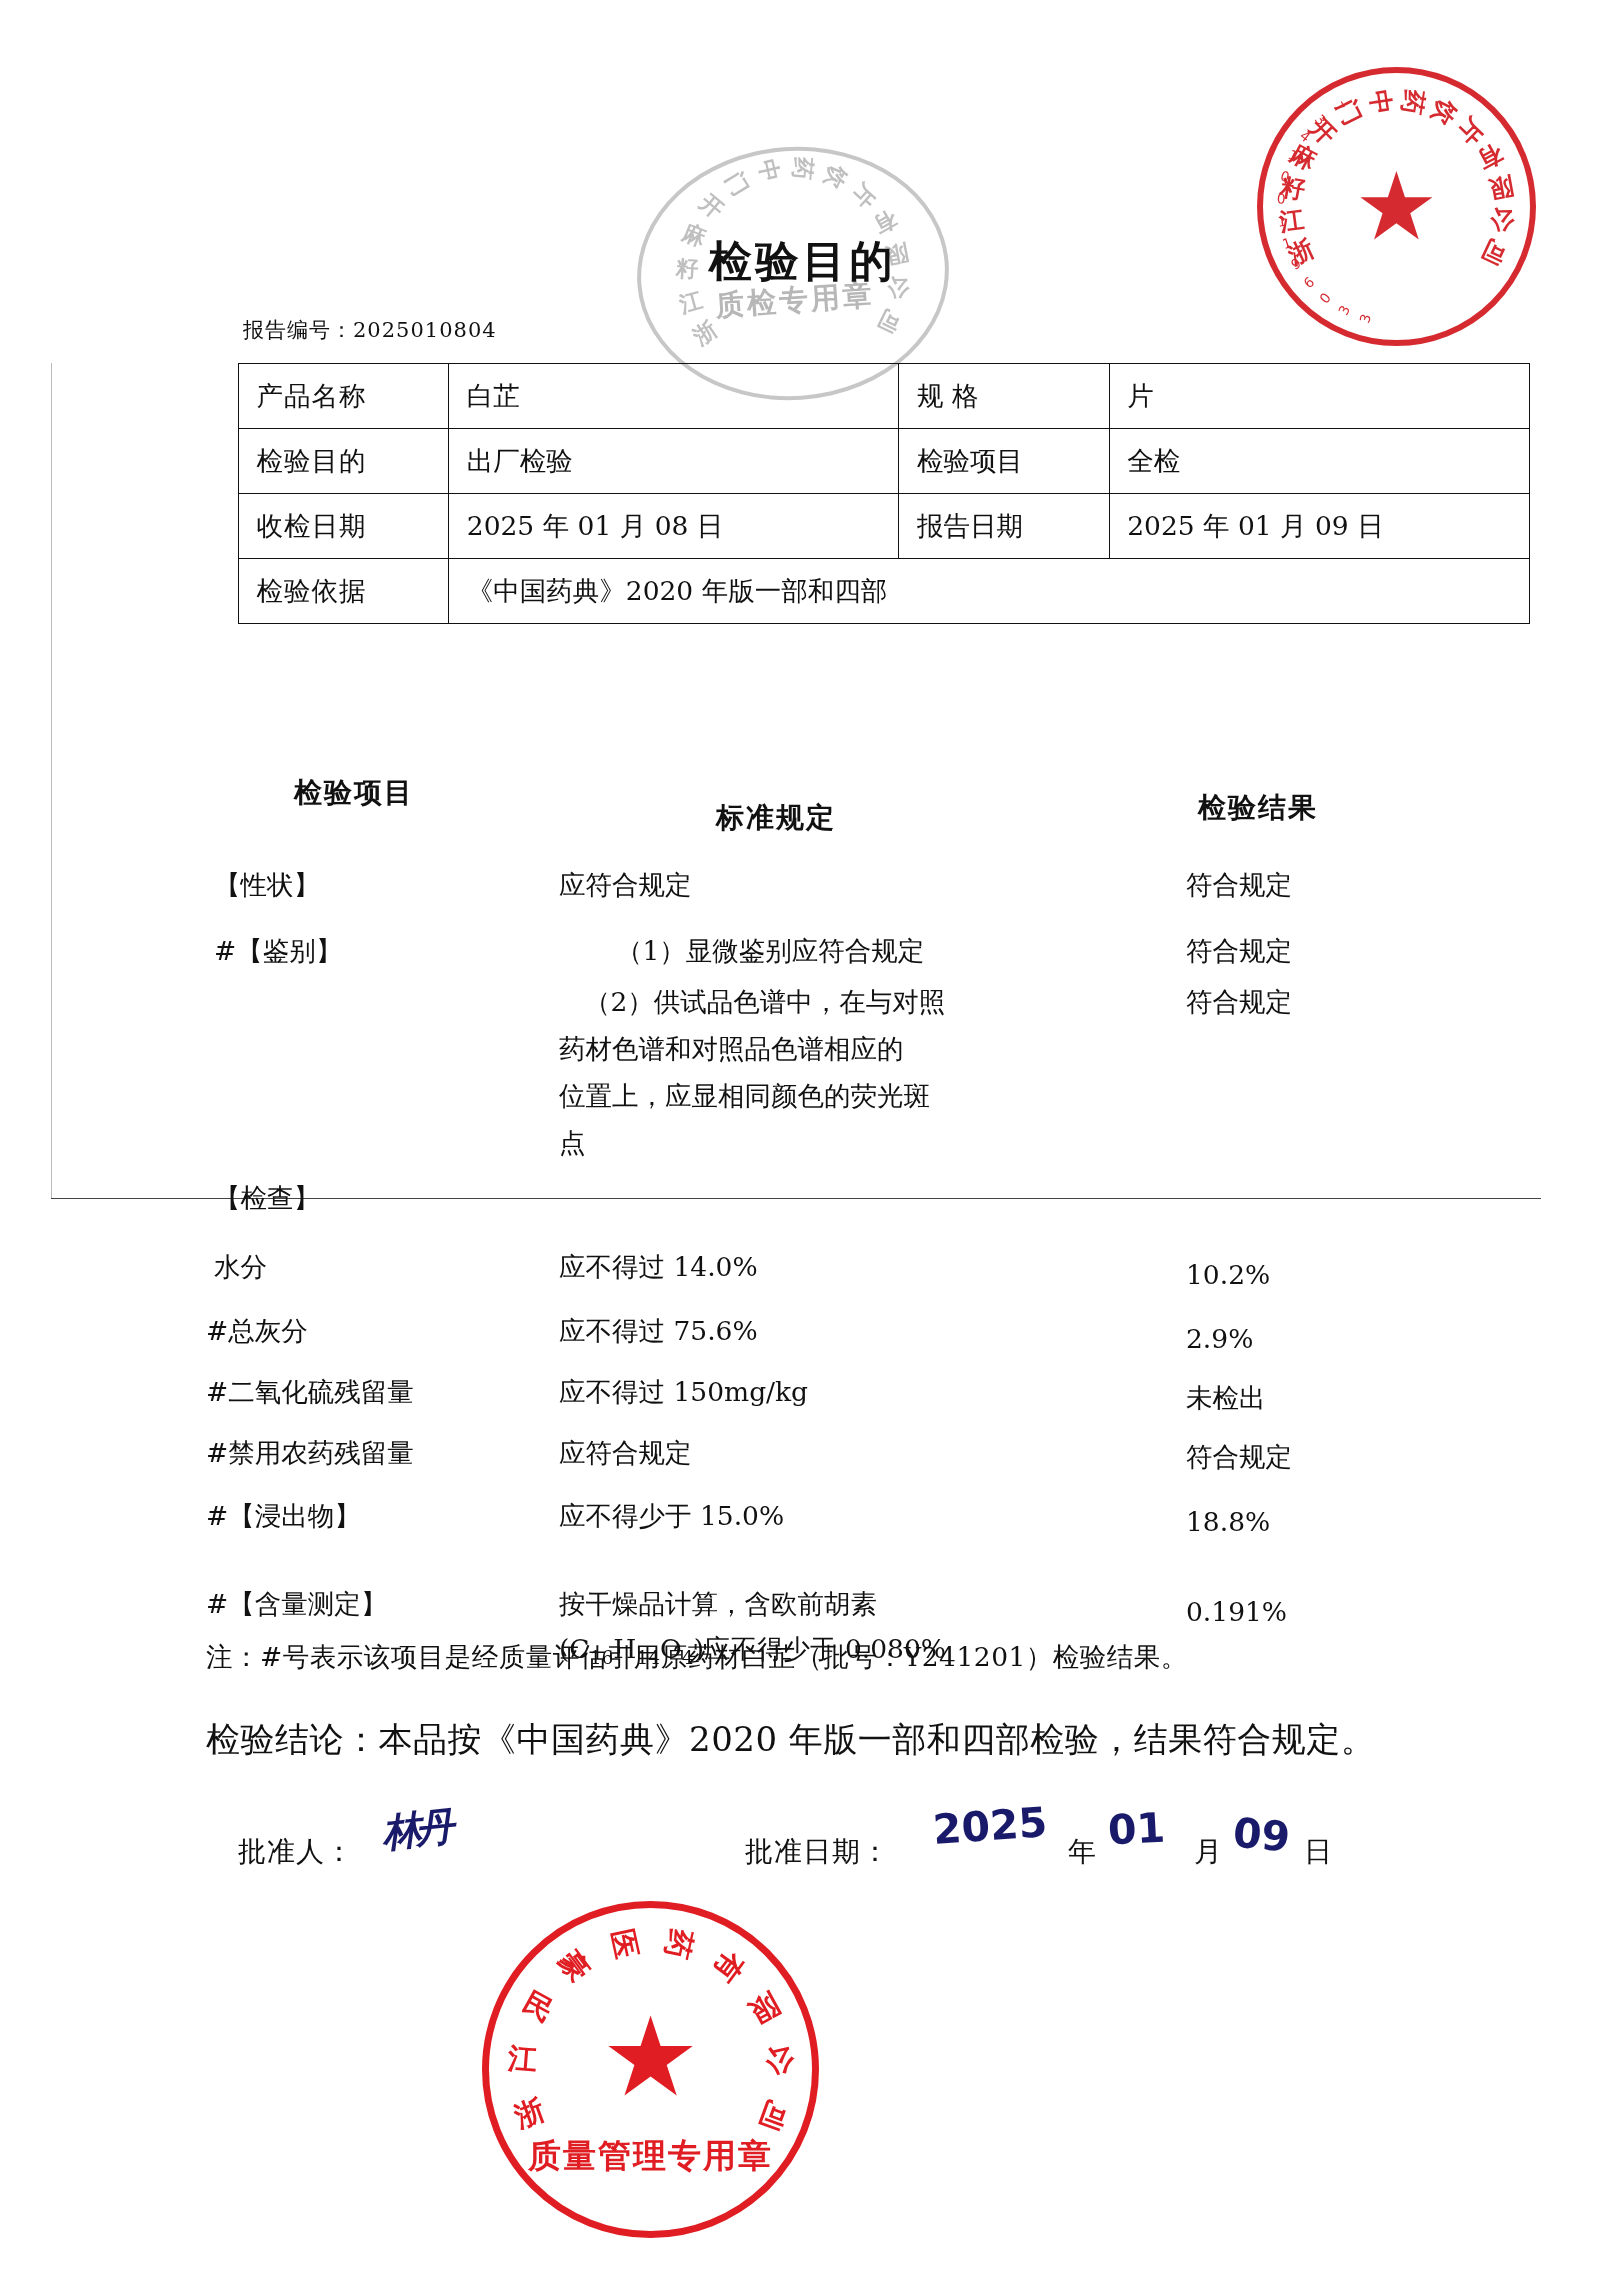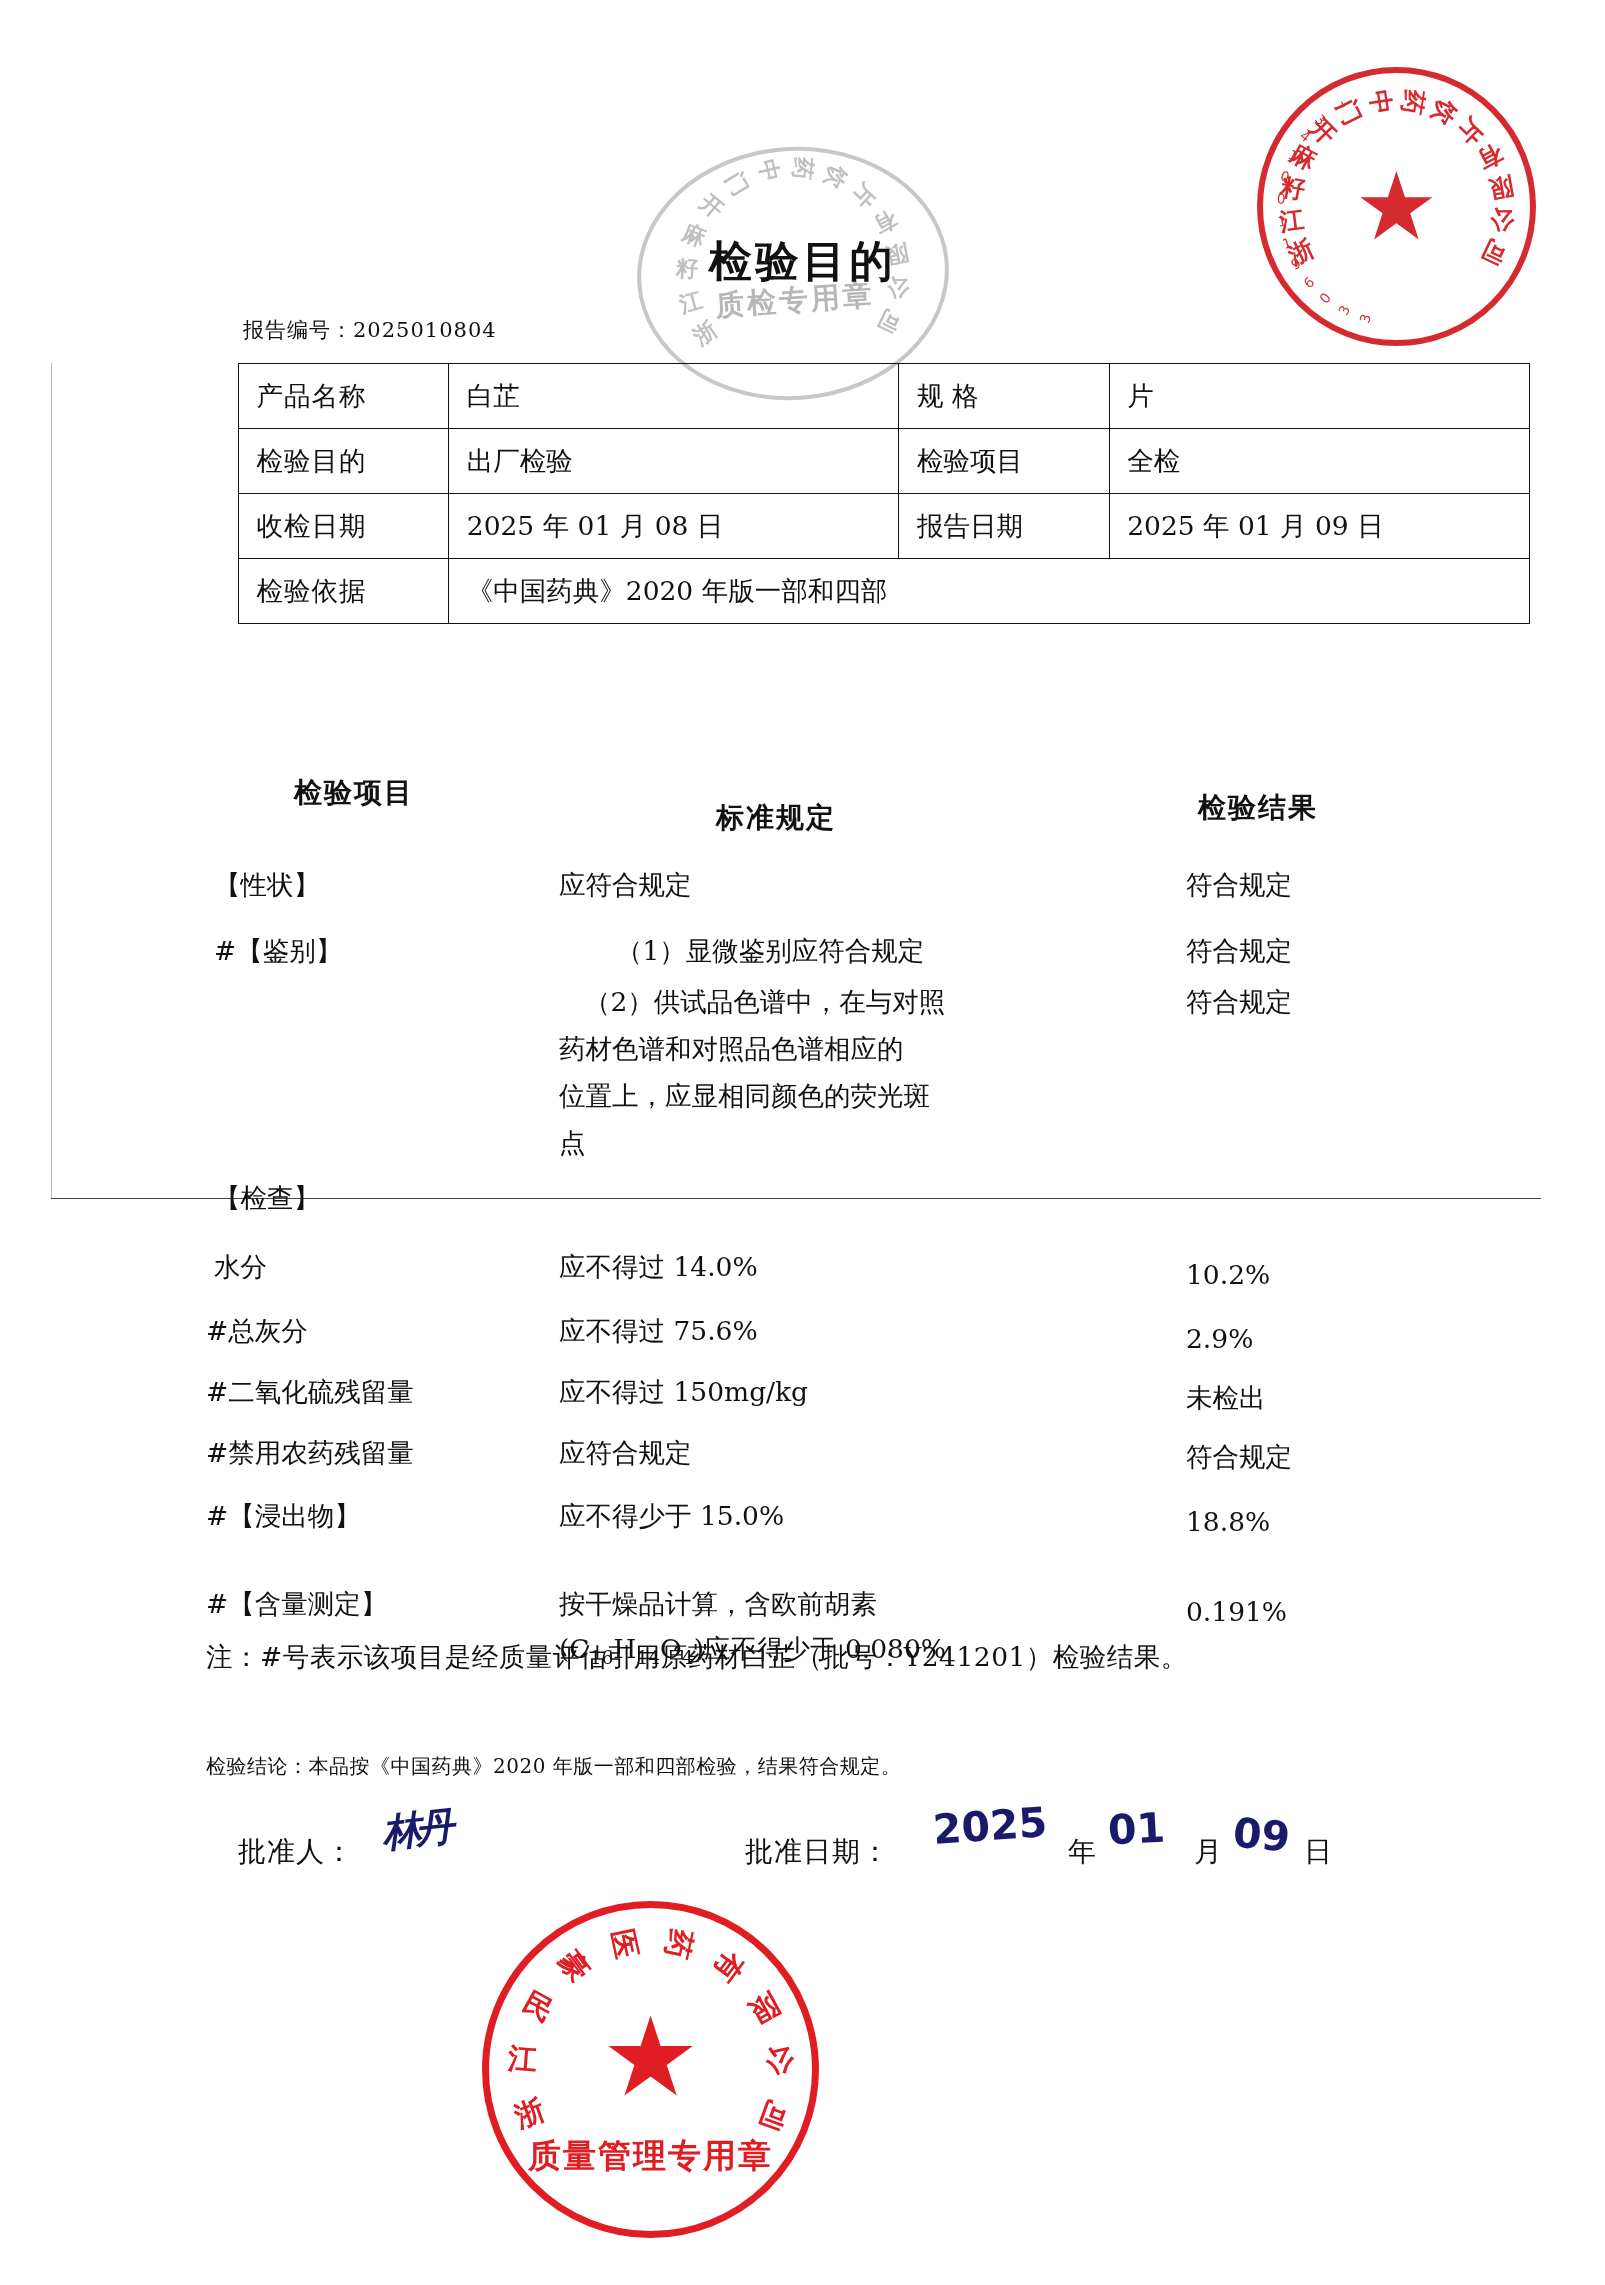--- a/index.html
+++ b/index.html
@@ -122,23 +122,22 @@
   
   .note {
     position: absolute;
     left: 206px; top: 1639px;
     font-size: 26.5px;
     letter-spacing: 0.5px;
   }
   .conclusion {
     position: absolute;
     left: 206px; top: 1717px;
-    font-size: 20px;
+    font-size: 34px;
     letter-spacing: 0.5px;
-    margin-top: 36px;
   }
 
   .sign-label {
     position: absolute;
     font-size: 28px;
     letter-spacing: 1px;
   }
   .sign-label.approver { left: 238px; top: 1833px; }
   .sign-label.date { left: 745px; top: 1833px; }
 

